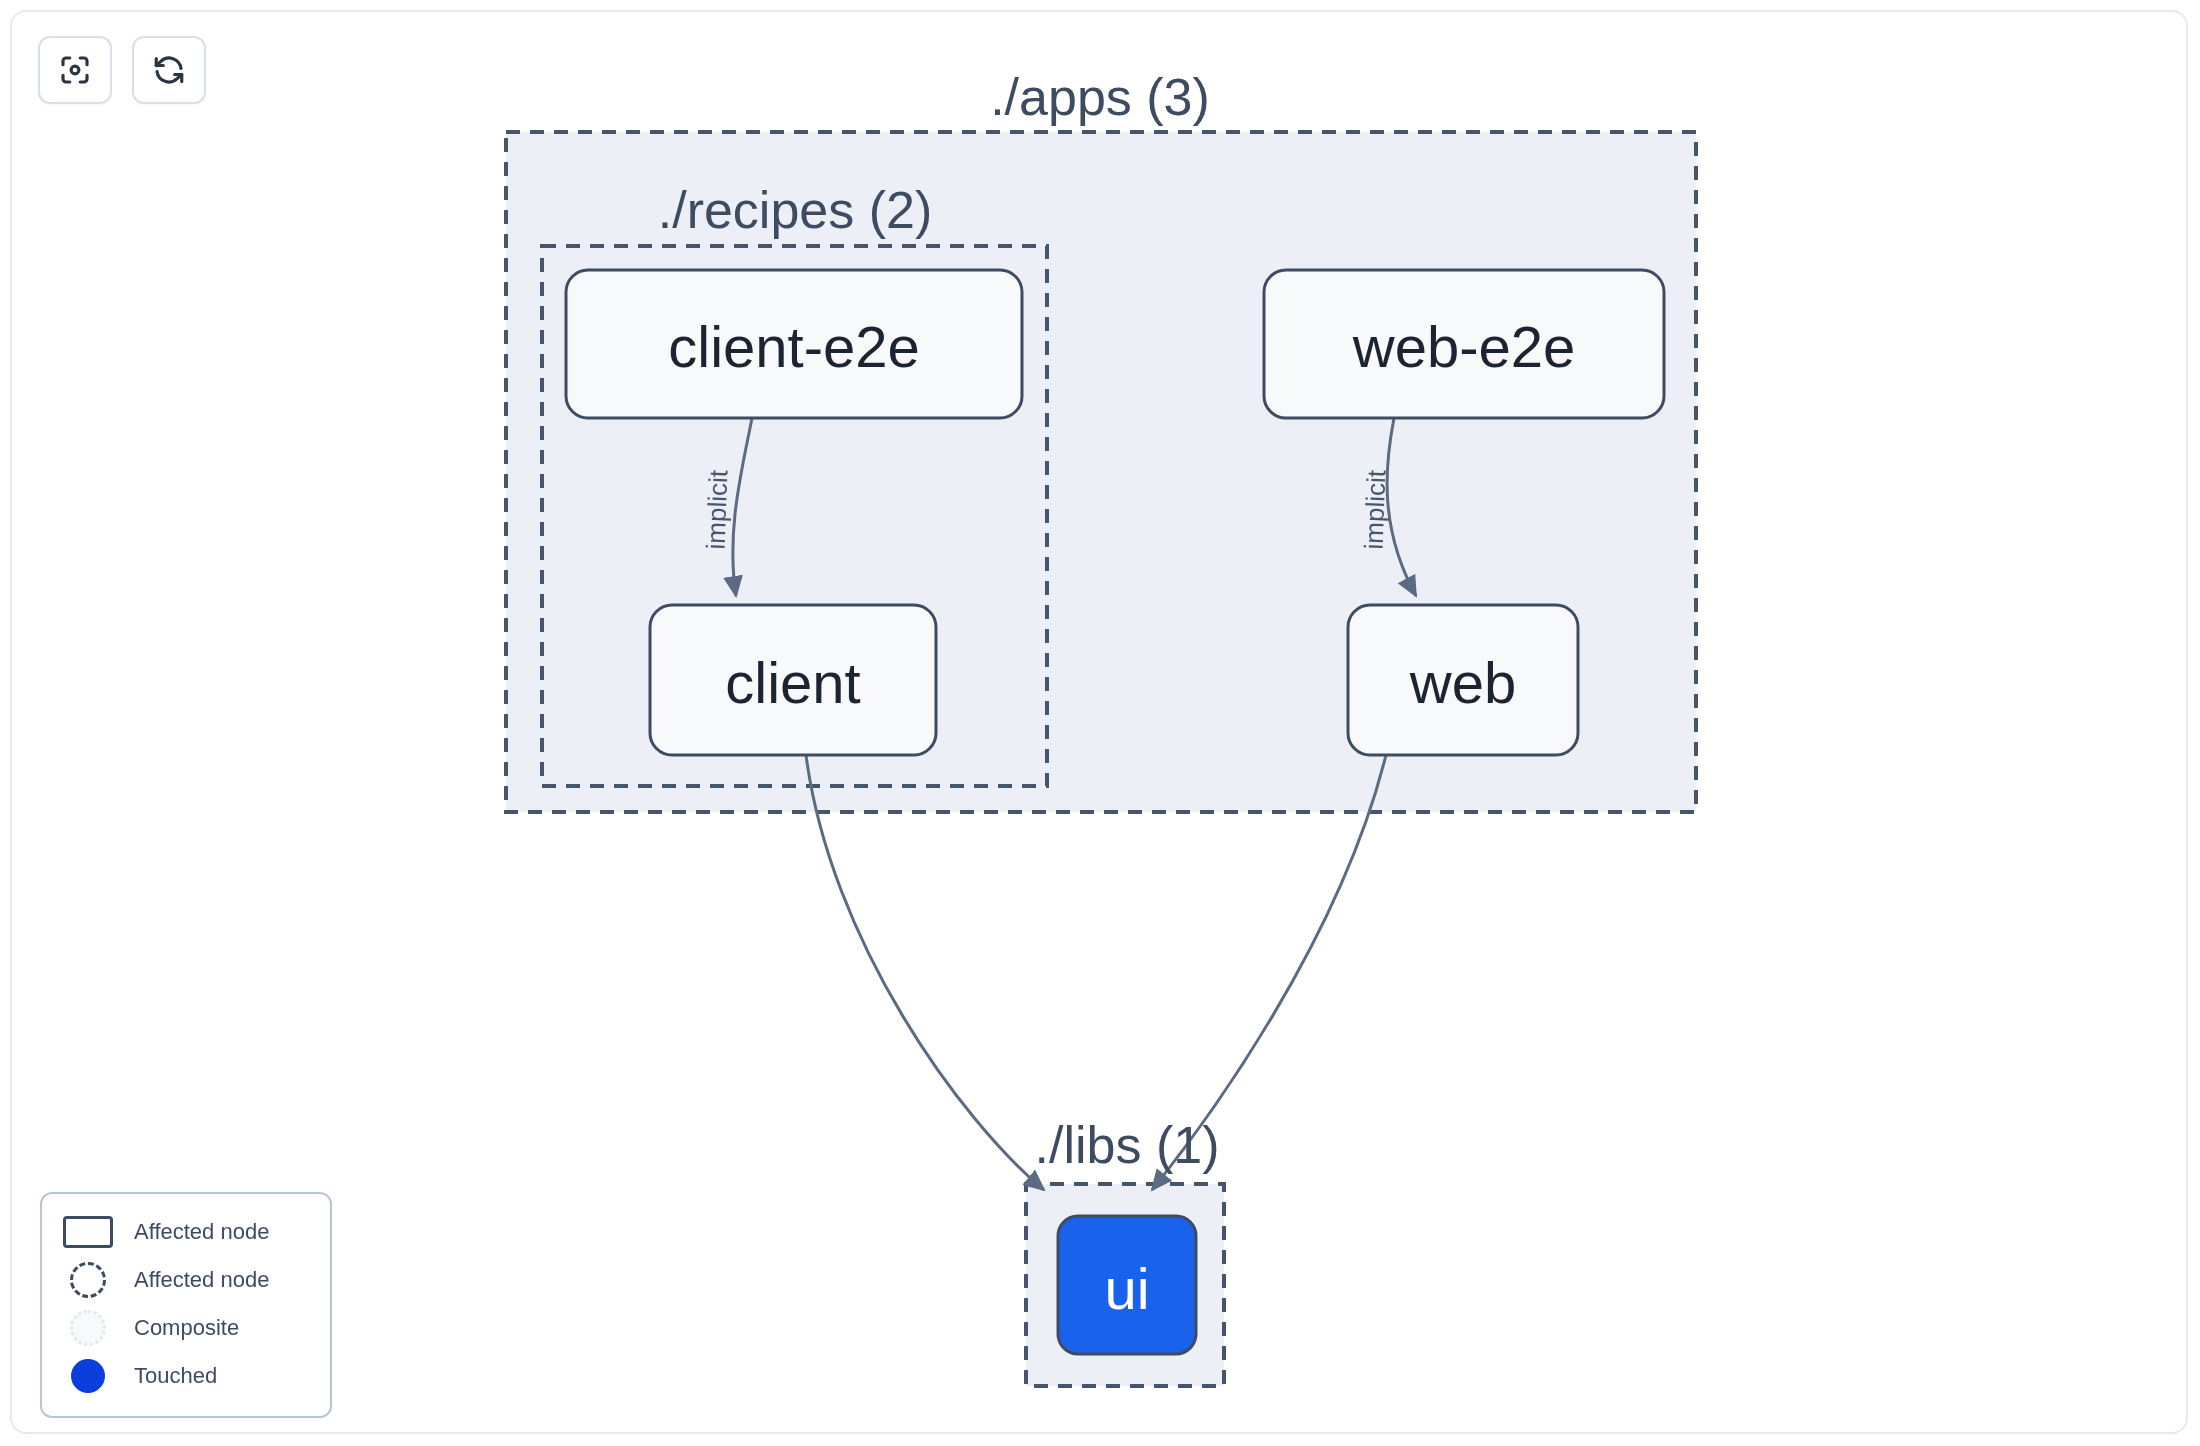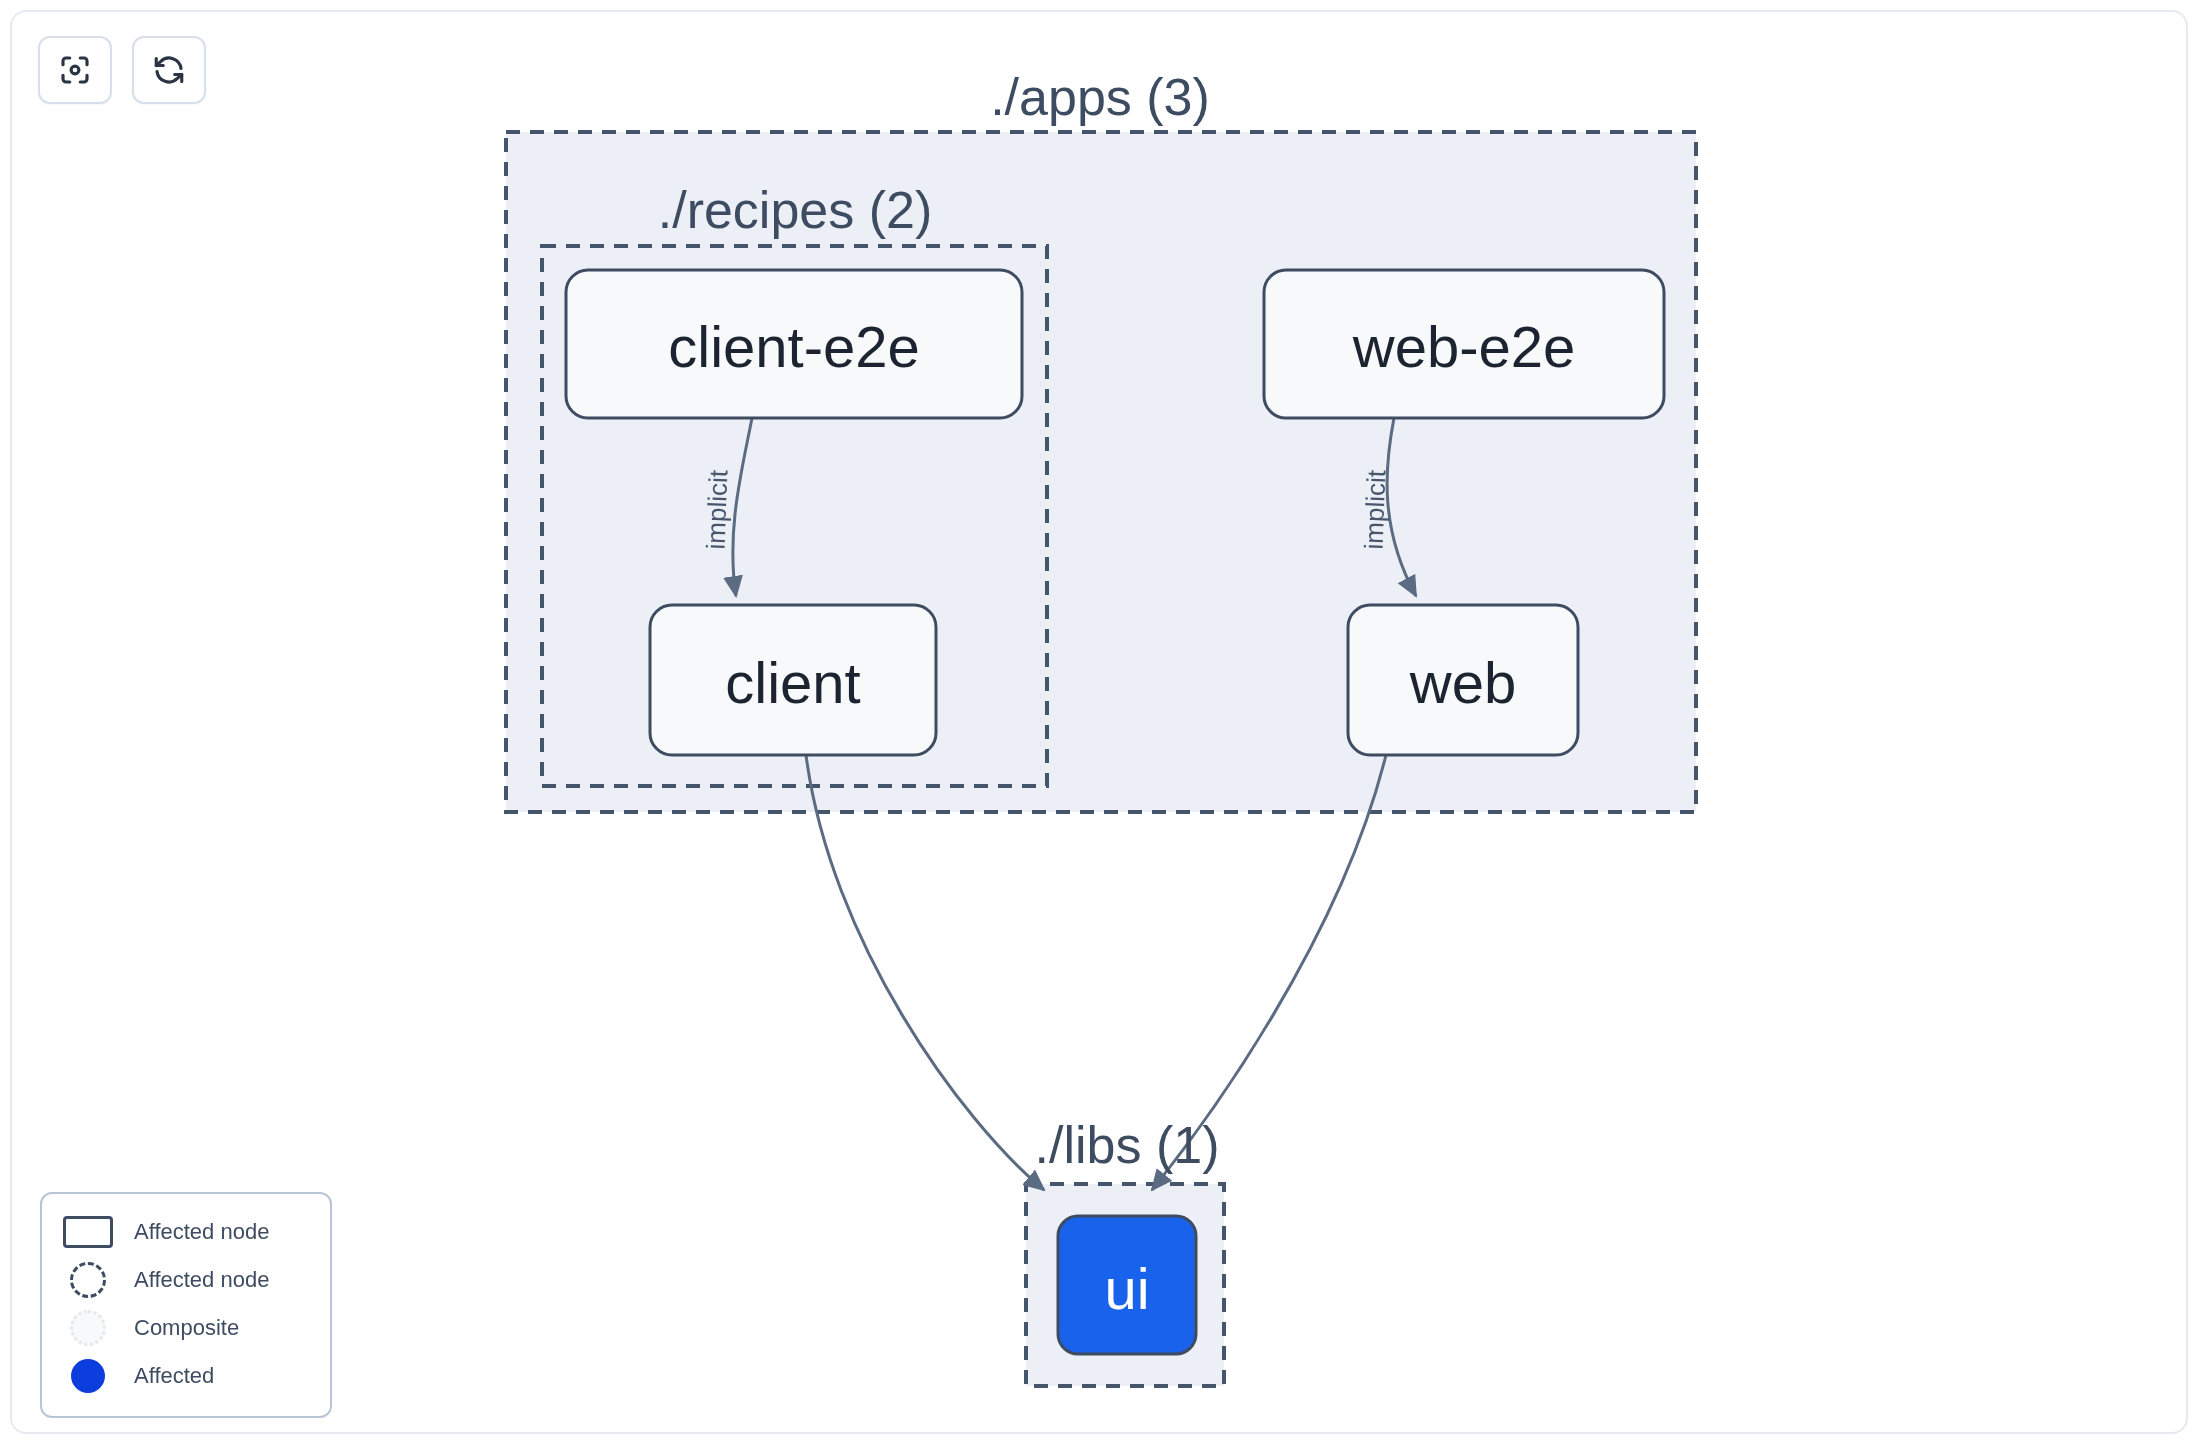--- a/index.html
+++ b/index.html
@@ -267,17 +267,17 @@
     <div class="legend-row">
       <span class="legend-swatch">
         <span class="sw-affected"></span>
       </span>
       <span class="legend-text">Composite</span>
     </div>
     <div class="legend-row">
       <span class="legend-swatch">
         <span class="sw-touched"></span>
       </span>
-      <span class="legend-text">Affected</span>
+      <span class="legend-text">Touched</span>
     </div>
   </div>
 
 </div>
 
 </body></html>

